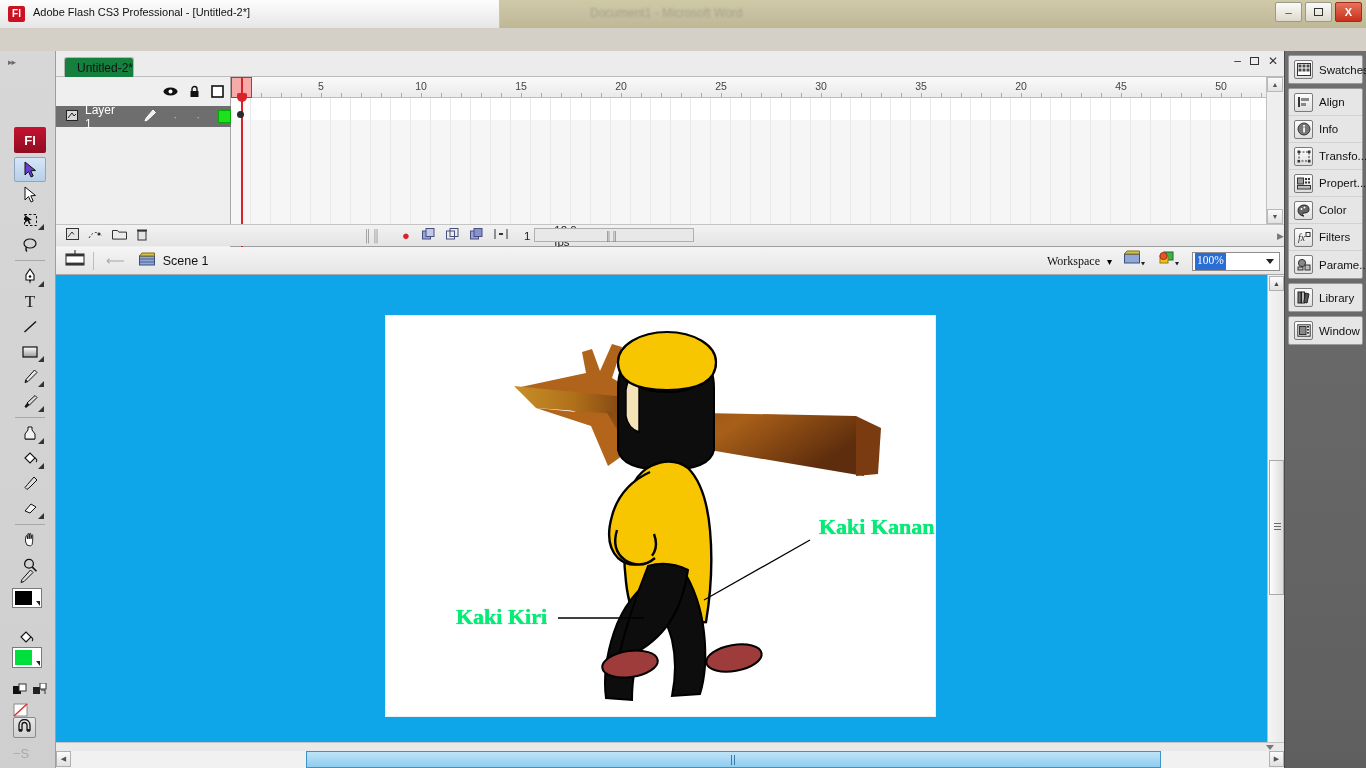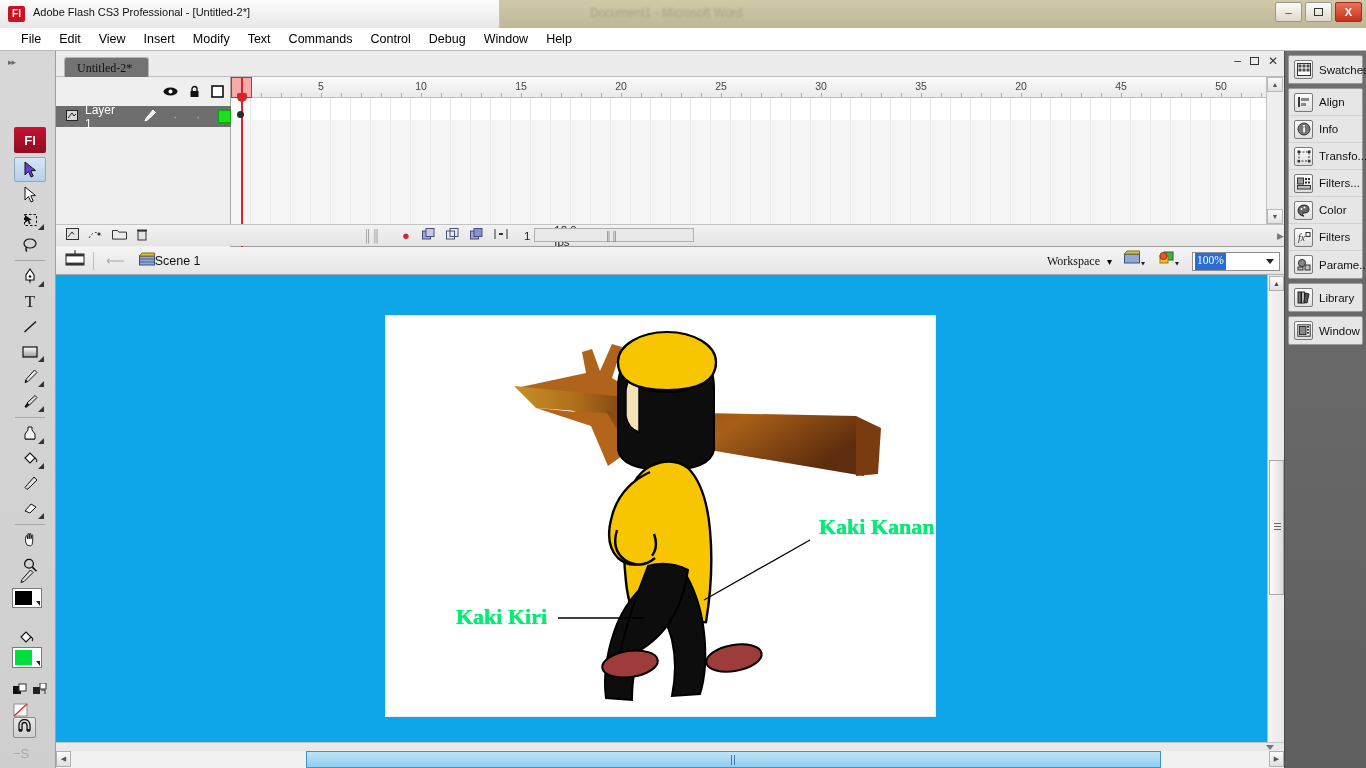--- a/index.html
+++ b/index.html
@@ -89,23 +89,23 @@
   .sw-arrow { position:absolute; right:1px; bottom:1px; width:0;height:0;
      border-left:4px solid transparent; border-right:0; border-top:5px solid #222; }
   .opt-row { position:absolute; left:13px; display:flex; gap:5px; align-items:center; }
 
   
   .docstrip {
     position:absolute; left:56px; top:51px; width:1228px; height:26px;
     background:#ececec; border-bottom:1px solid #bcbcbc;
   }
   .doctab {
-    position:absolute; left:8px; top:6px; height:20px; padding:3px 16px 0 12px;
-    background:#737373; border:1px solid #b5b5b5; border-bottom:none;
-    border-radius:3px 3px 0 0; font-size:12px; color:#111;font-family:Liberation Serif, serif;
+    position:absolute; left:8px; top:6px; height:20px; padding:3px 0 0 12px;
+    background:#15803d; border:1px solid #b5b5b5; border-bottom:none;
+    border-radius:3px 3px 0 0; font-size:12px; color:#111;
   }
   .panelctl { position:absolute; right:6px; top:4px; display:flex; gap:9px; align-items:center; color:#333; }
   .panelctl span { font-size:12px; line-height:12px; cursor:default; }
 
   
   .timeline {
     position:absolute; left:56px; top:77px; width:1228px; height:170px;
     background:#f0f0f0; border-bottom:1px solid #9e9e9e;
   }
   .layer-head {
@@ -255,33 +255,20 @@
       <span style="position:relative;top:-4px;">_</span>
     </div>
     <div class="winbtn">
       <span style="display:inline-block;width:9px;height:8px;border:1.4px solid #333;"></span>
     </div>
     <div class="winbtn close">
       <span>X</span>
     </div>
   </div>
 
-  <div class="menubar">
-    <div class="menu-item">File</div>
-    <div class="menu-item">Edit</div>
-    <div class="menu-item">View</div>
-    <div class="menu-item">Insert</div>
-    <div class="menu-item">Modify</div>
-    <div class="menu-item">Text</div>
-    <div class="menu-item">Commands</div>
-    <div class="menu-item">Control</div>
-    <div class="menu-item">Debug</div>
-    <div class="menu-item">Window</div>
-    <div class="menu-item">Help</div>
-  </div>
 
   <div class="toolbox">
     <div class="tb-grip">▸▸</div>
     <div class="tb-logo">Fl</div>
 
     <div class="tools">
       <div class="tool active">
         <svg width="15" height="17" viewBox="0 0 15 17">
             <path d="M2 1 L2 14 L5.5 10.5 L8 16 L10.2 15 L7.8 9.8 L12.5 9.5 Z" fill="#6b3fd4" stroke="#111" stroke-width="1"></path>
           </svg>
@@ -647,21 +634,21 @@
     </span>
     <span style="margin-left:8px;width:1px;height:18px;background:#bdbdbd;display:inline-block;"></span>
     <span style="margin-left:12px;color:#a8a8a8;font-size:13px;">⟵</span>
     <span style="margin-left:14px;">
       <svg width="16" height="14" viewBox="0 0 16 14">
           <rect x="0.5" y="4" width="15" height="9" fill="#8fa8d8" stroke="#3b4f7a"></rect>
           <path d="M0.5 4 L3 1 L15.5 1 L15.5 4 Z" fill="#d8c24a" stroke="#7a6a16"></path>
           <path d="M0.5 7 h15 M0.5 10 h15" stroke="#3b4f7a" stroke-width="0.8"></path>
         </svg>
     </span>
-    <span class="scene-name" style="">Scene 1</span>
+    <span class="scene-name" style="margin-left:8px;">Scene 1</span>
 
     <div class="eb-right">
       <span class="ws-label">Workspace</span>
       <span style="margin-left:-5px;font-size:10px;">▾</span>
       <span>
         <svg width="22" height="18" viewBox="0 0 22 18">
             <rect x="0.5" y="4" width="15" height="9" fill="#8fa8d8" stroke="#3b4f7a"></rect>
             <path d="M0.5 4 L3 1 L15.5 1 L15.5 4 Z" fill="#d8c24a" stroke="#7a6a16"></path>
             <path d="M17 12 l4 0 l-2 3.5 z" fill="#222"></path>
           </svg>
@@ -813,21 +800,21 @@
               <rect x="0.5" y="1" width="6" height="6" fill="#999" stroke="#333"></rect>
               <g fill="#333">
                 <rect x="8" y="1" width="2" height="2"></rect>
                 <rect x="11" y="1" width="2" height="2"></rect>
                 <rect x="8" y="4.5" width="2" height="2"></rect>
                 <rect x="11" y="4.5" width="2" height="2"></rect>
               </g>
               <rect x="0.5" y="8.5" width="13" height="3.5" fill="#bbb" stroke="#333"></rect>
             </svg>
         </span>
-        <span>Filters...</span>
+        <span>Propert...</span>
       </div>
       <div class="dock-item">
         <span class="dock-ico">
           <svg width="14" height="13" viewBox="0 0 14 13">
               <path d="M7 1 a6 5.5 0 1 0 0 11 q-1.5 0 -1.5 -1.5 q0 -1.5 1.5 -1.5 q5 0 5 -3.5 q0 -4.5 -5 -4.5 z" fill="#666" stroke="#222"></path>
               <circle cx="4.5" cy="5" r="1" fill="#fff"></circle>
               <circle cx="7.5" cy="3.5" r="1" fill="#fff"></circle>
             </svg>
         </span>
         <span>Color</span>

